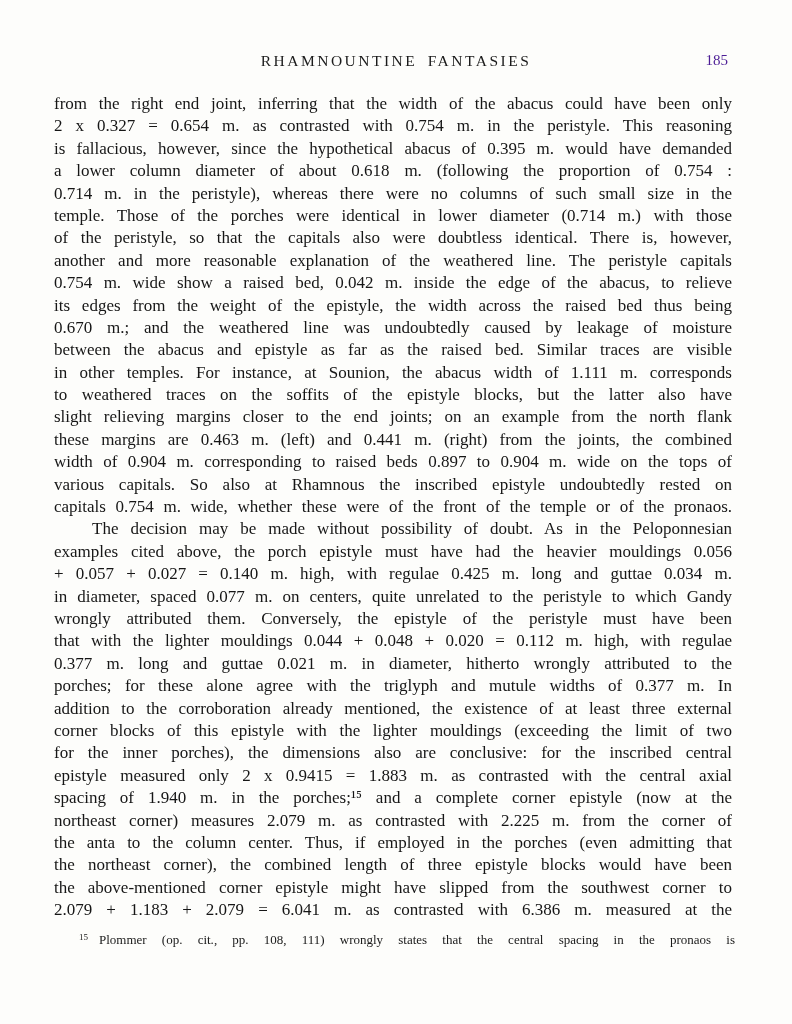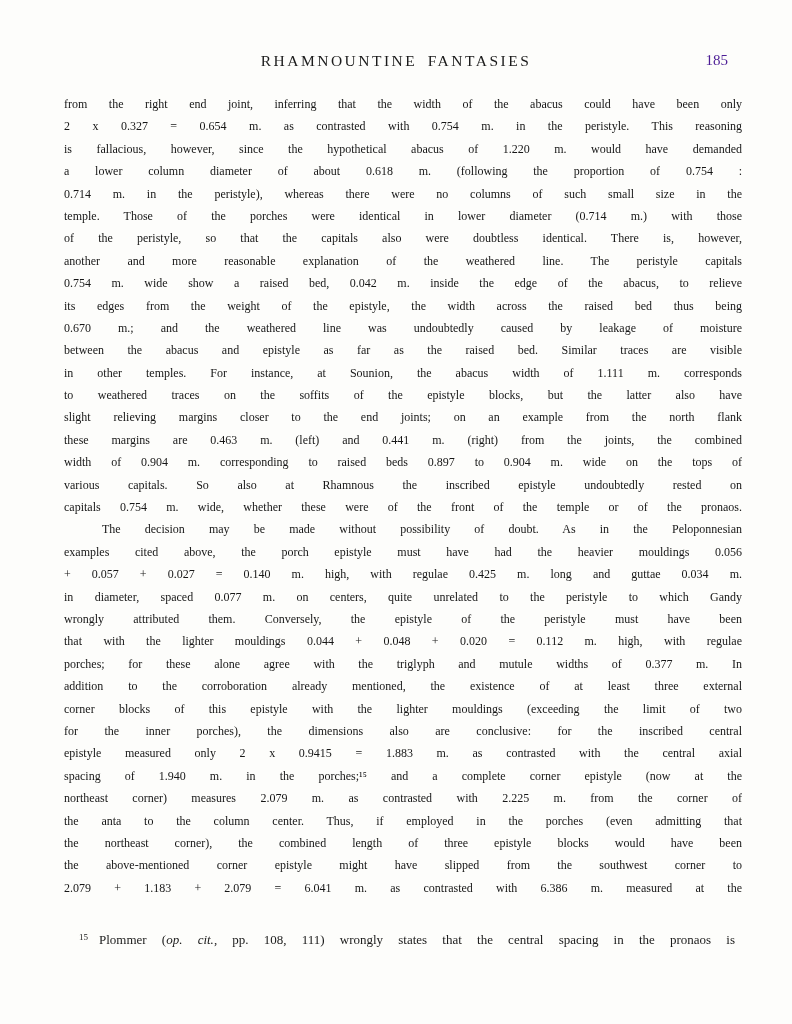--- a/index.html
+++ b/index.html
@@ -38,23 +38,23 @@
   .page-number {
     position: absolute;
     right: 7px;
     top: 0;
     font-size: 15px;
     color: #4c1d95;
   }
   .text-block {
     position: absolute;
     top: 93px;
-    left: 64px;
+    left: 54px;
     width: 678px;
-    font-size: 12px;
+    font-size: 17px;
     line-height: 22.4px;
     font-family: Liberation Serif, serif;
   }
   .line {
     text-align: justify;
     text-align-last: justify;
     white-space: normal;
     height: 22.4px;
     overflow: visible;
   }
@@ -80,38 +80,37 @@
   }
   .footnote sup {
     font-size: 9px;
     line-height: 0;
     vertical-align: baseline;
     position: relative;
     top: -4px;
     margin-right: 11px;
   }
   .italic {
-    font-style: italic;
   }
 </style>
 </head>
 <body>
 
 <div class="page">
 
   <div class="running-head">
     <span class="running-title">RHAMNOUNTINE FANTASIES</span>
     <span class="page-number">185</span>
   </div>
 
   <div class="text-block">
     <div class="para">
         <div class="line">from the right end joint, inferring that the width of the abacus could have been only</div>
         <div class="line">2 x 0.327 = 0.654 m. as contrasted with 0.754 m. in the peristyle.  This reasoning</div>
-        <div class="line">is fallacious, however, since the hypothetical abacus of 1.220 m. would have demanded</div>
+        <div class="line">is fallacious, however, since the hypothetical abacus of 0.395 m. would have demanded</div>
         <div class="line">a lower column diameter of about 0.618 m. (following the proportion of 0.754 :</div>
         <div class="line">0.714 m. in the peristyle), whereas there were no columns of such small size in the</div>
         <div class="line">temple.  Those of the porches were identical in lower diameter (0.714 m.) with those</div>
         <div class="line">of the peristyle, so that the capitals also were doubtless identical.  There is, however,</div>
         <div class="line">another and more reasonable explanation of the weathered line.  The peristyle capitals</div>
         <div class="line">0.754 m. wide show a raised bed, 0.042 m. inside the edge of the abacus, to relieve</div>
         <div class="line">its edges from the weight of the epistyle, the width across the raised bed thus being</div>
         <div class="line">0.670 m.; and the weathered line was undoubtedly caused by leakage of moisture</div>
         <div class="line">between the abacus and epistyle as far as the raised bed.  Similar traces are visible</div>
         <div class="line">in other temples.  For instance, at Sounion, the abacus width of 1.111 m. corresponds</div>
@@ -122,20 +121,21 @@
         <div class="line">various capitals.  So also at Rhamnous the inscribed epistyle undoubtedly rested on</div>
         <div class="line">capitals 0.754 m. wide, whether these were of the front of the temple or of the pronaos.</div>
       </div>
     <div class="para indent-first">
         <div class="line">The decision may be made without possibility of doubt.  As in the Peloponnesian</div>
         <div class="line">examples cited above, the porch epistyle must have had the heavier mouldings 0.056</div>
         <div class="line">+ 0.057 + 0.027 = 0.140 m. high, with regulae 0.425 m. long and guttae 0.034 m.</div>
         <div class="line">in diameter, spaced 0.077 m. on centers, quite unrelated to the peristyle to which Gandy</div>
         <div class="line">wrongly attributed them.  Conversely, the epistyle of the peristyle must have been</div>
         <div class="line">that with the lighter mouldings 0.044 + 0.048 + 0.020 = 0.112 m. high, with regulae</div>
+        <div class="line">0.377 m. long and guttae 0.021 m. in diameter, hitherto wrongly attributed to the</div>
         <div class="line">porches; for these alone agree with the triglyph and mutule widths of 0.377 m.  In</div>
         <div class="line">addition to the corroboration already mentioned, the existence of at least three external</div>
         <div class="line">corner blocks of this epistyle with the lighter mouldings (exceeding the limit of two</div>
         <div class="line">for the inner porches), the dimensions also are conclusive: for the inscribed central</div>
         <div class="line">epistyle measured only 2 x 0.9415 = 1.883 m. as contrasted with the central axial</div>
         <div class="line">spacing of 1.940 m. in the porches;¹⁵ and a complete corner epistyle (now at the</div>
         <div class="line">northeast corner) measures 2.079 m. as contrasted with 2.225 m. from the corner of</div>
         <div class="line">the anta to the column center.  Thus, if employed in the porches (even admitting that</div>
         <div class="line">the northeast corner), the combined length of three epistyle blocks would have been</div>
         <div class="line">the above-mentioned corner epistyle might have slipped from the southwest corner to</div>

